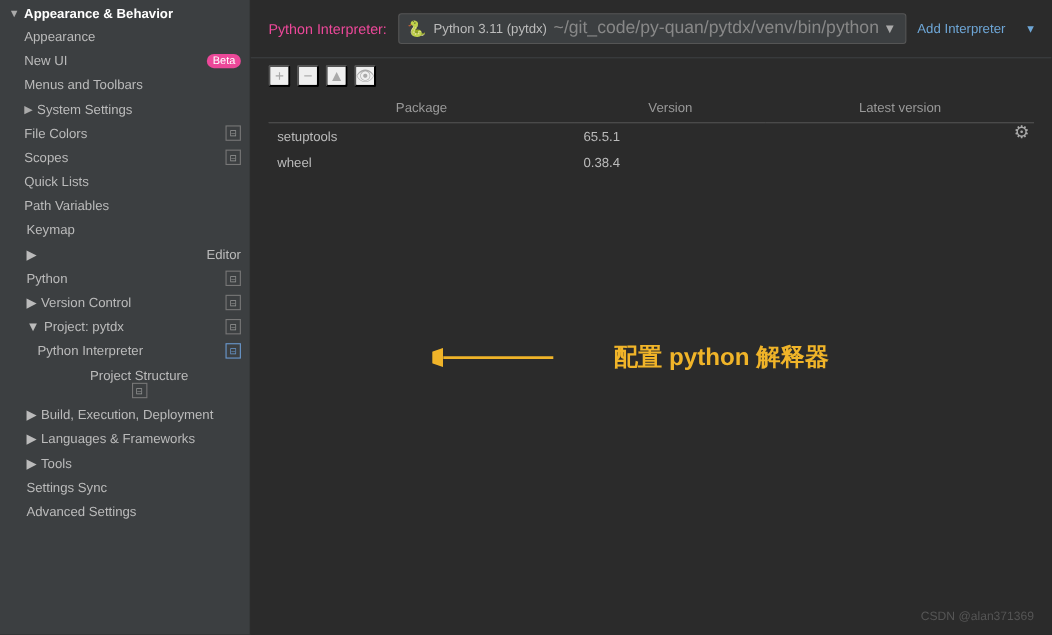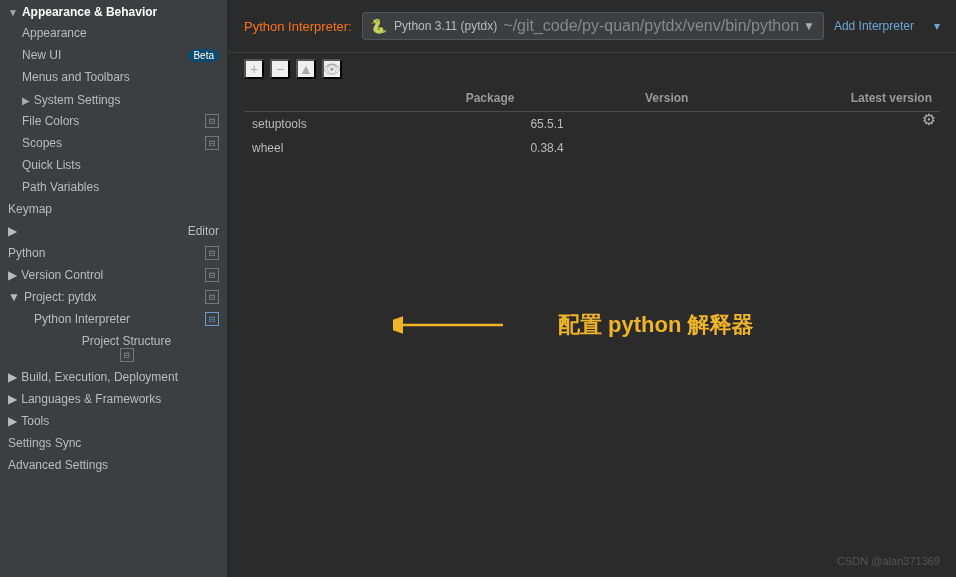--- a/index.html
+++ b/index.html
@@ -60,32 +60,32 @@
       font-size: 12px;
       color: #bbb;
       cursor: pointer;
       display: flex;
       align-items: center;
       justify-content: space-between;
       user-select: none;
     }
 
     .sidebar-top-item {
-      padding: 4px 8px 4px 8px;
+      padding: 4px 8px 4px 24px;
       font-size: 12px;
       color: #bbb;
       cursor: pointer;
       display: flex;
       align-items: center;
       justify-content: space-between;
       user-select: none;
     }
 
     .badge {
-      background: #0c4a6e;
+      background: #ec4899;
       color: #fff;
       font-size: 10px;
       padding: 1px 5px;
       border-radius: 8px;
       margin-left: 15px;
     }
 
     .icon-box {
       width: 14px;
       height: 14px;
@@ -109,21 +109,21 @@
     }
 
     .interpreter-bar {
       display: flex;
       align-items: center;
       padding: 12px 16px;
       gap: 10px;
       border-bottom: 1px solid #3c3f41;
     }
     .interpreter-label {
-      color: #f97316;
+      color: #ec4899;
       font-size: 13px;
       white-space: nowrap;
     }
     .interpreter-select {
       flex: 1;
       background: #3c3f41;
       border: 1px solid #555;
       color: #bbb;
       padding: 4px 8px;
       font-size: 12px;
@@ -187,25 +187,25 @@
     .packages-table::-webkit-scrollbar-thumb { background: #555; }
 
     table {
       width: 100%;
       border-collapse: collapse;
     }
     thead tr {
       border-bottom: 1px solid #4b4b4b;
     }
     th {
-      text-align: right;
+      text-align: center;
       padding: 6px 8px;
       color: #999;
       font-size: 12px;
-      font-weight: bold;
+      font-weight: normal;
     }
     td {
       padding: 5px 8px;
       font-size: 12px;
       color: #bbb;
     }
 
     .spinner {
       position: absolute;
       right: 20px;

